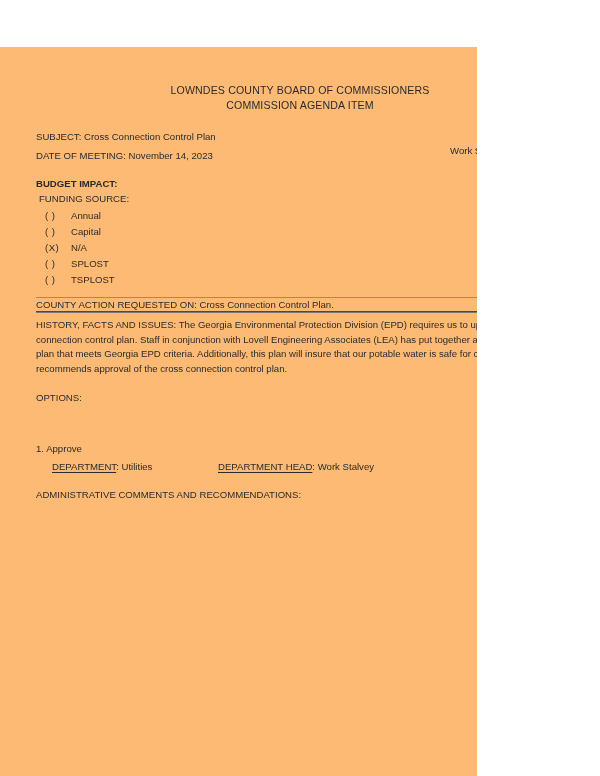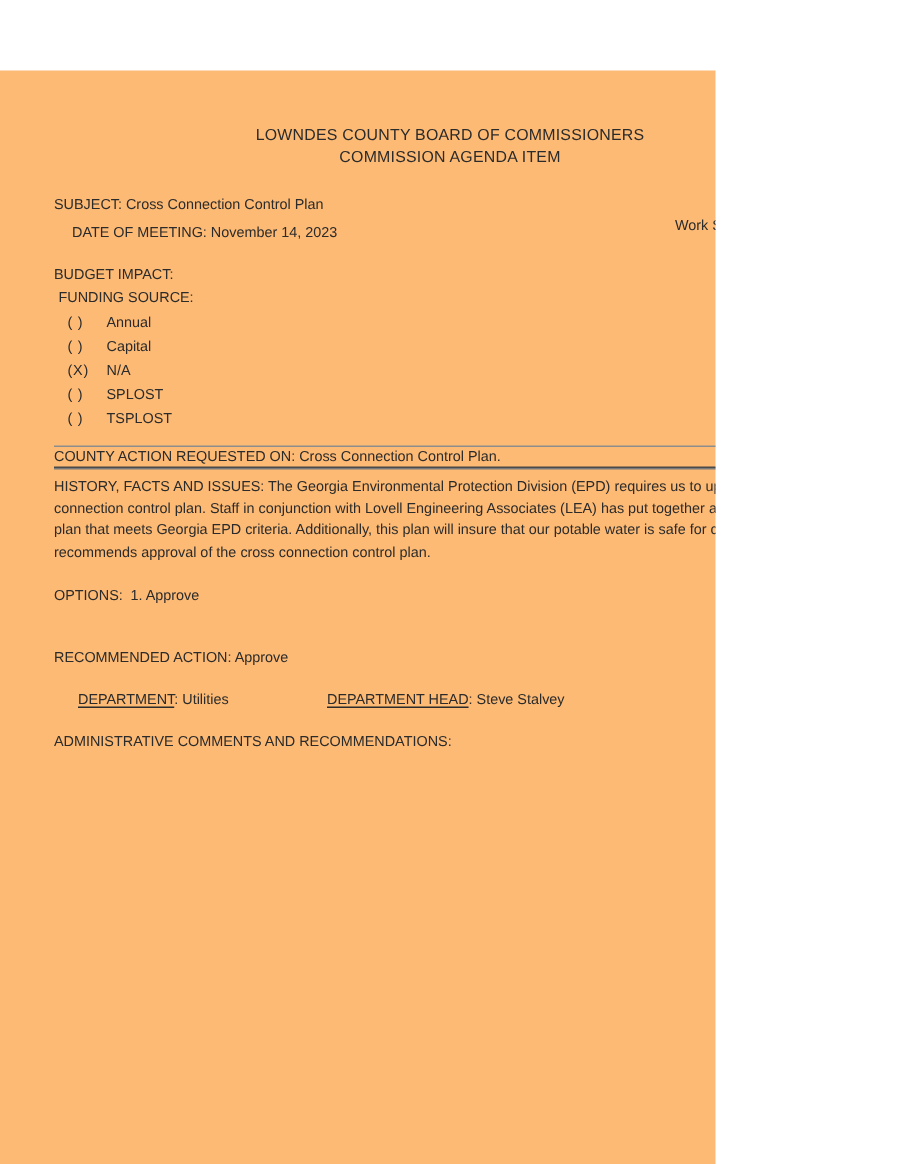--- a/index.html
+++ b/index.html
@@ -47,24 +47,24 @@
   
   .line {
     position: absolute;
     font-size: 9.6px;
     line-height: 13px;
     color: #2b2b2b;
     white-space: nowrap;
   }
 
   .subject-line  { left: 36px; top: 83px; }
-  .date-line     { left: 48px; top: 102px; }
+  .date-line     { left: 36px; top: 102px; }
   .session-line  { left: 450px; top: 97px; }
 
-  .budget-line   { left: 36px; top: 130px; }
+  .budget-line   { left: 36px; top: 130px; font-weight: bold; }
   .funding-line  { left: 39px; top: 145px; }
 
   
   .fund-list {
     position: absolute;
     left: 45px;
     top: 161px;
     width: 260px;
   }
   .fund-row {
@@ -125,21 +125,21 @@
   
   .options-block {
     position: absolute;
     left: 36px;
     top: 344px;
     font-size: 9.6px;
     line-height: 14px;
     color: #2b2b2b;
     white-space: nowrap;
   }
-  .options-row { display: flex; }
+  .options-row { display: flex; flex-direction: column; }
   .options-label {
     display: inline-block;
     width: 51px;
     flex: 0 0 51px;
   }
   .options-indent {
     display: inline-block;
     width: 51px;
     flex: 0 0 51px;
   }
@@ -221,26 +221,25 @@
 
   <div class="history">HISTORY, FACTS AND ISSUES: The Georgia Environmental Protection Division (EPD) requires us to update our cross connection control plan. Staff in conjunction with Lovell Engineering Associates (LEA) has put together a cross connection plan that meets Georgia EPD criteria. Additionally, this plan will insure that our potable water is safe for consumption. Staff recommends approval of the cross connection control plan.</div>
 
   <div class="options-block">
     <div class="options-row">
       <span class="options-label">OPTIONS:</span>
       <span>1. Approve</span>
     </div>
   </div>
 
-  <div class="line recommended-line">RECOMMENDED ACTION: Approve</div>
 
   <div class="dept-row">
     <div class="dept-cell dept-cell-left">
       <span class="u">DEPARTMENT</span><span>: </span><span>Utilities</span>
     </div>
     <div class="dept-cell dept-cell-right">
-      <span class="u">DEPARTMENT HEAD</span><span>: </span><span>Steve Stalvey</span>
+      <span class="u">DEPARTMENT HEAD</span><span>: </span><span>Work Stalvey</span>
     </div>
   </div>
 
   <div class="line admin-line">ADMINISTRATIVE COMMENTS AND RECOMMENDATIONS:</div>
 
 </div>
 
 </body></html>

